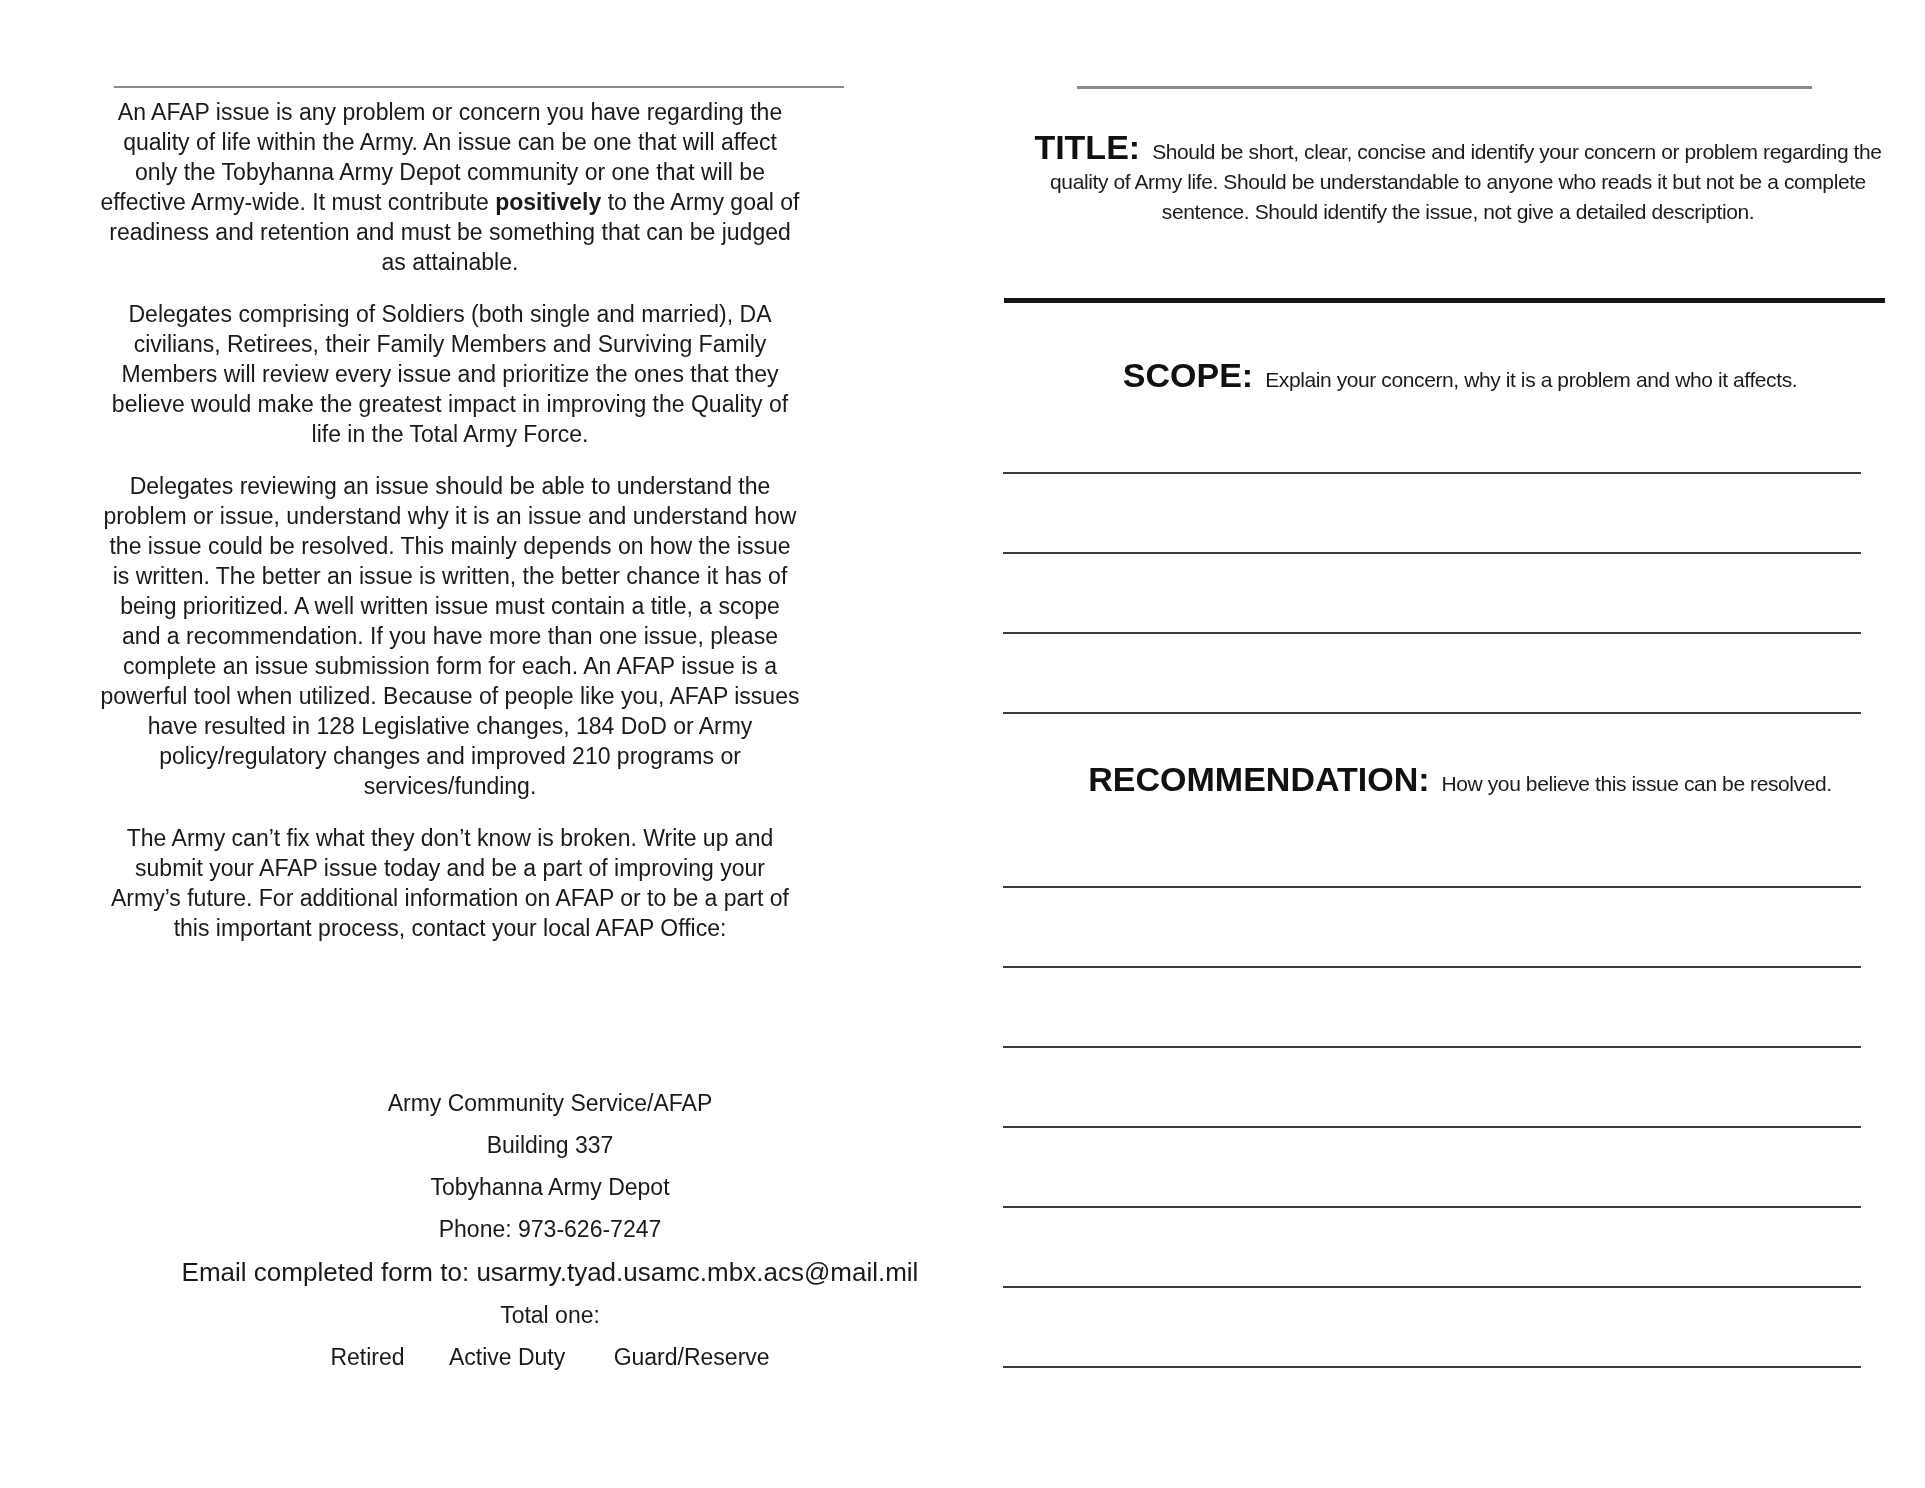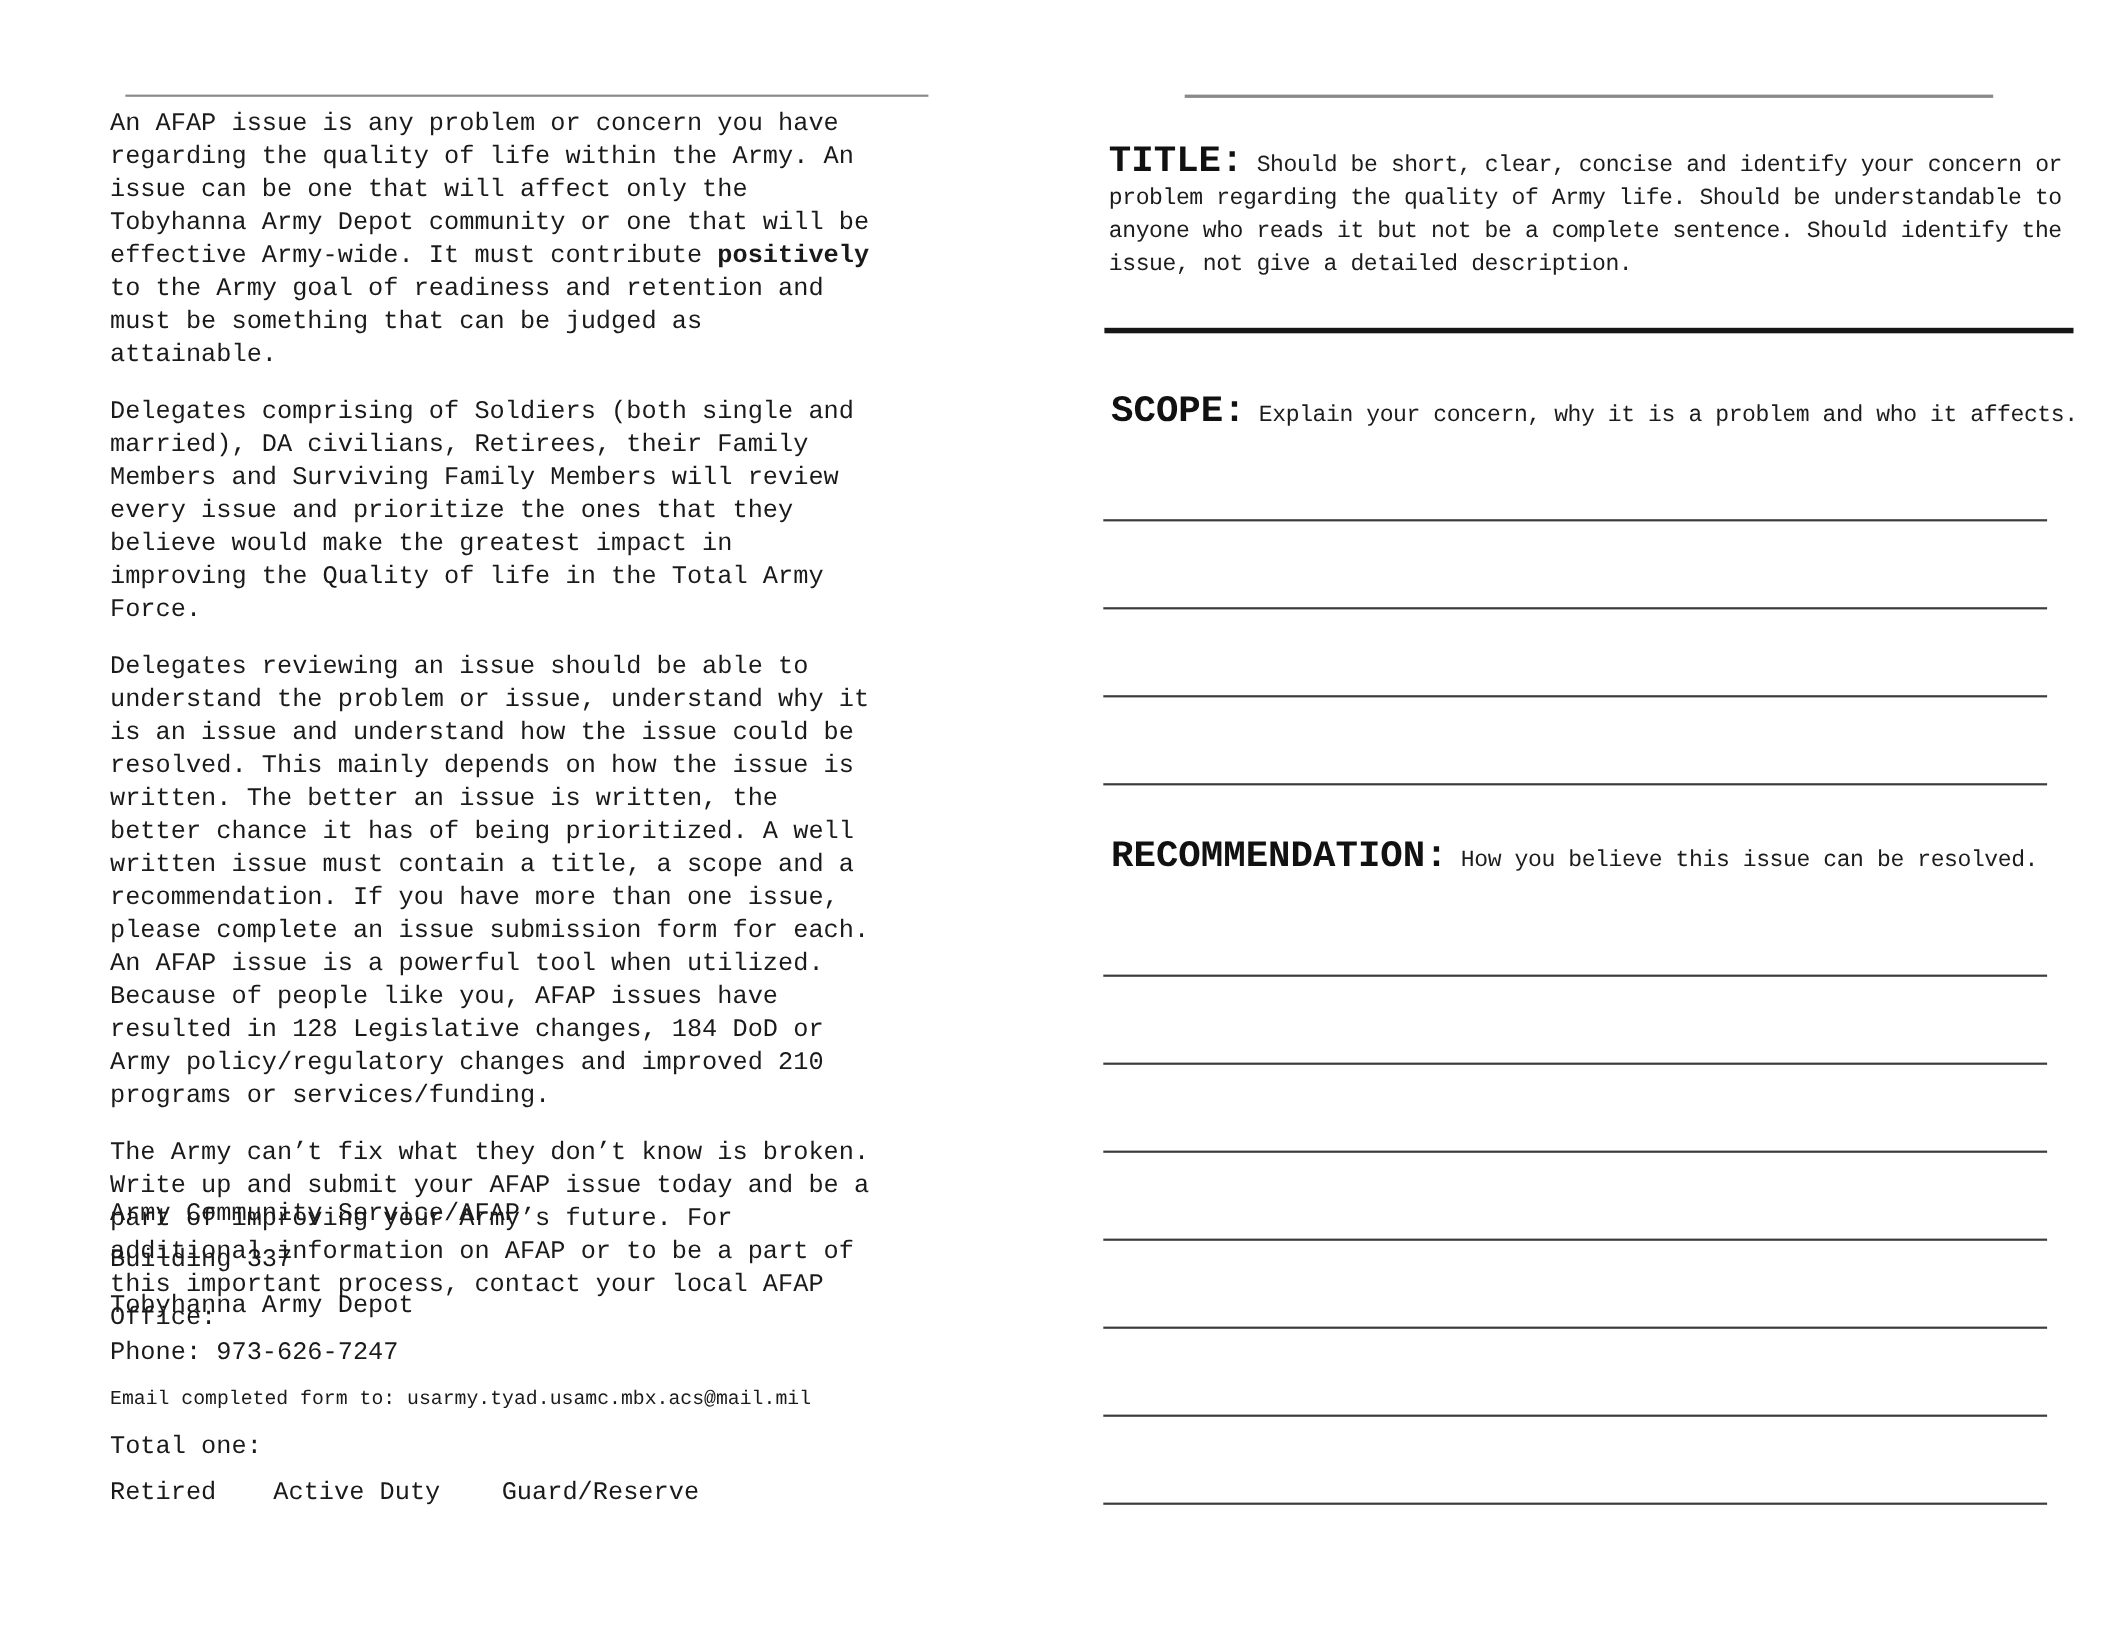--- a/index.html
+++ b/index.html
@@ -2,23 +2,24 @@
 <html><head>
 <meta charset="utf-8">
 <style>
   * { box-sizing: border-box; }
   html, body { margin: 0; padding: 0; background: #ffffff; }
   .page {
     position: relative;
     width: 1925px;
     height: 1488px;
     background: #ffffff;
-    font-family: Liberation Mono, monospace;
+    font-family: Liberation Sans, sans-serif;
     color: #1a1a1a;
     overflow: hidden;
+    text-align: center;
   }
 
   
   .rule { position: absolute; background: #8a8a8a; }
   .rule-left-top  { left: 114px; top: 86px;  width: 730px; height: 2px; }
   .rule-right-top { left: 1077px; top: 86px; width: 735px; height: 3px; }
   .rule-thick     { left: 1004px; top: 298px; width: 881px; height: 5px; background: #161616; }
 
   
   .col-left {
@@ -34,21 +35,21 @@
   .contact {
     position: absolute;
     left: 0; top: 991px;   
     width: 900px;
   }
   .contact p {
     margin: 0 0 12px 0;
     font-size: 23px;
     line-height: 30px;
   }
-  .contact p.email { font-size: 18px; line-height: 32px; }
+  .contact p.email { font-size: 26px; line-height: 32px; }
   .options { margin-top: 0; font-size: 23px; line-height: 30px; }
   .options .opt { display: inline-block; cursor: pointer; }
   .options .opt + .opt { margin-left: 0; }
   .opt-gap-1 { margin-right: 38px; }
   .opt-gap-2 { margin-right: 42px; }
 
   
   .section { position: absolute; margin: 0; width: 900px; }
   .sec-title          { left: 1008px; top: 132px; }
   .sec-scope          { left: 1010px; top: 360px; }

